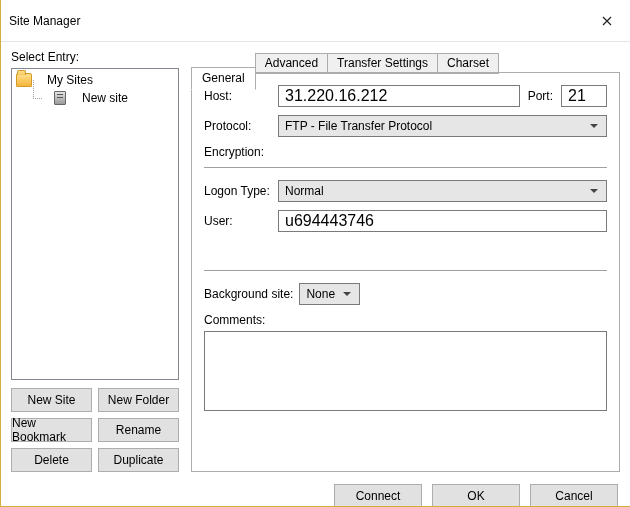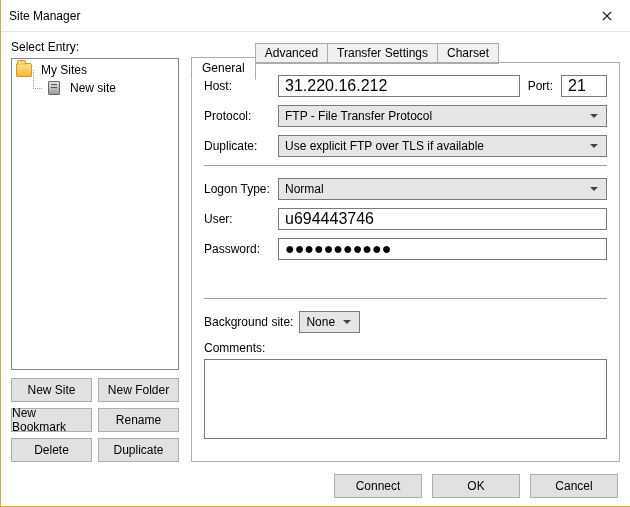--- a/index.html
+++ b/index.html
@@ -8,21 +8,21 @@
     font-family: "Segoe UI", Tahoma, sans-serif;
     font-size: 12px;
     background: #fff;
     width: 630px;
     height: 507px;
     overflow: hidden;
     border-left: 1px solid #d4af37;
     border-bottom: 1px solid #d4af37;
   }
   .titlebar {
-    height: 32px;
+    height: 42px;
     display: flex;
     align-items: center;
     padding: 0 2px 0 8px;
     background: #fff;
     border-bottom: 1px solid #e5e5e5;
   }
   .titlebar .title { flex: 1; font-size: 12px; }
   .close-btn {
     width: 42px;
     height: 28px;
@@ -48,21 +48,21 @@
     border: 1px solid #828790;
     background: #fff;
     padding: 2px 4px;
     height: 312px;
     overflow: auto;
   }
   .tree-row {
     display: flex;
     align-items: center;
     height: 18px;
-    gap: 6px;
+    gap: 12px;
   }
   .tree-row.child { margin-left: 14px; }
   .tree-connector {
     width: 12px;
     height: 100%;
     position: relative;
   }
   .tree-connector::before {
     content: "";
     position: absolute;
@@ -270,44 +270,37 @@
       </div>
 
       <div class="row">
         <span class="lbl">Protocol:</span>
         <div class="sel">
           <span>FTP - File Transfer Protocol</span>
         </div>
       </div>
 
       <div class="row">
-        <span class="lbl">Duplicate:</span>
-        <div class="sel">
-          <span>Use explicit FTP over TLS if available</span>
-        </div>
+        <span class="lbl">Encryption:</span>
       </div>
 
       <hr class="hr">
 
       <div class="row">
         <span class="lbl-wide">Logon Type:</span>
         <div class="sel">
           <span>Normal</span>
         </div>
       </div>
 
       <div class="row">
         <span class="lbl-wide">User:</span>
         <input class="txt" style="flex: 1 1 0%;" value="u694443746">
       </div>
 
-      <div class="row">
-        <span class="lbl-wide">Password:</span>
-        <input class="txt" style="flex: 1 1 0%;" value="●●●●●●●●●●●">
-      </div>
 
       <hr class="hr" style="margin-top:38px">
 
       <div class="row" style="gap:6px">
         <span>Background site:</span>
         <div class="sel small">
           <span>None</span>
         </div>
       </div>
 

